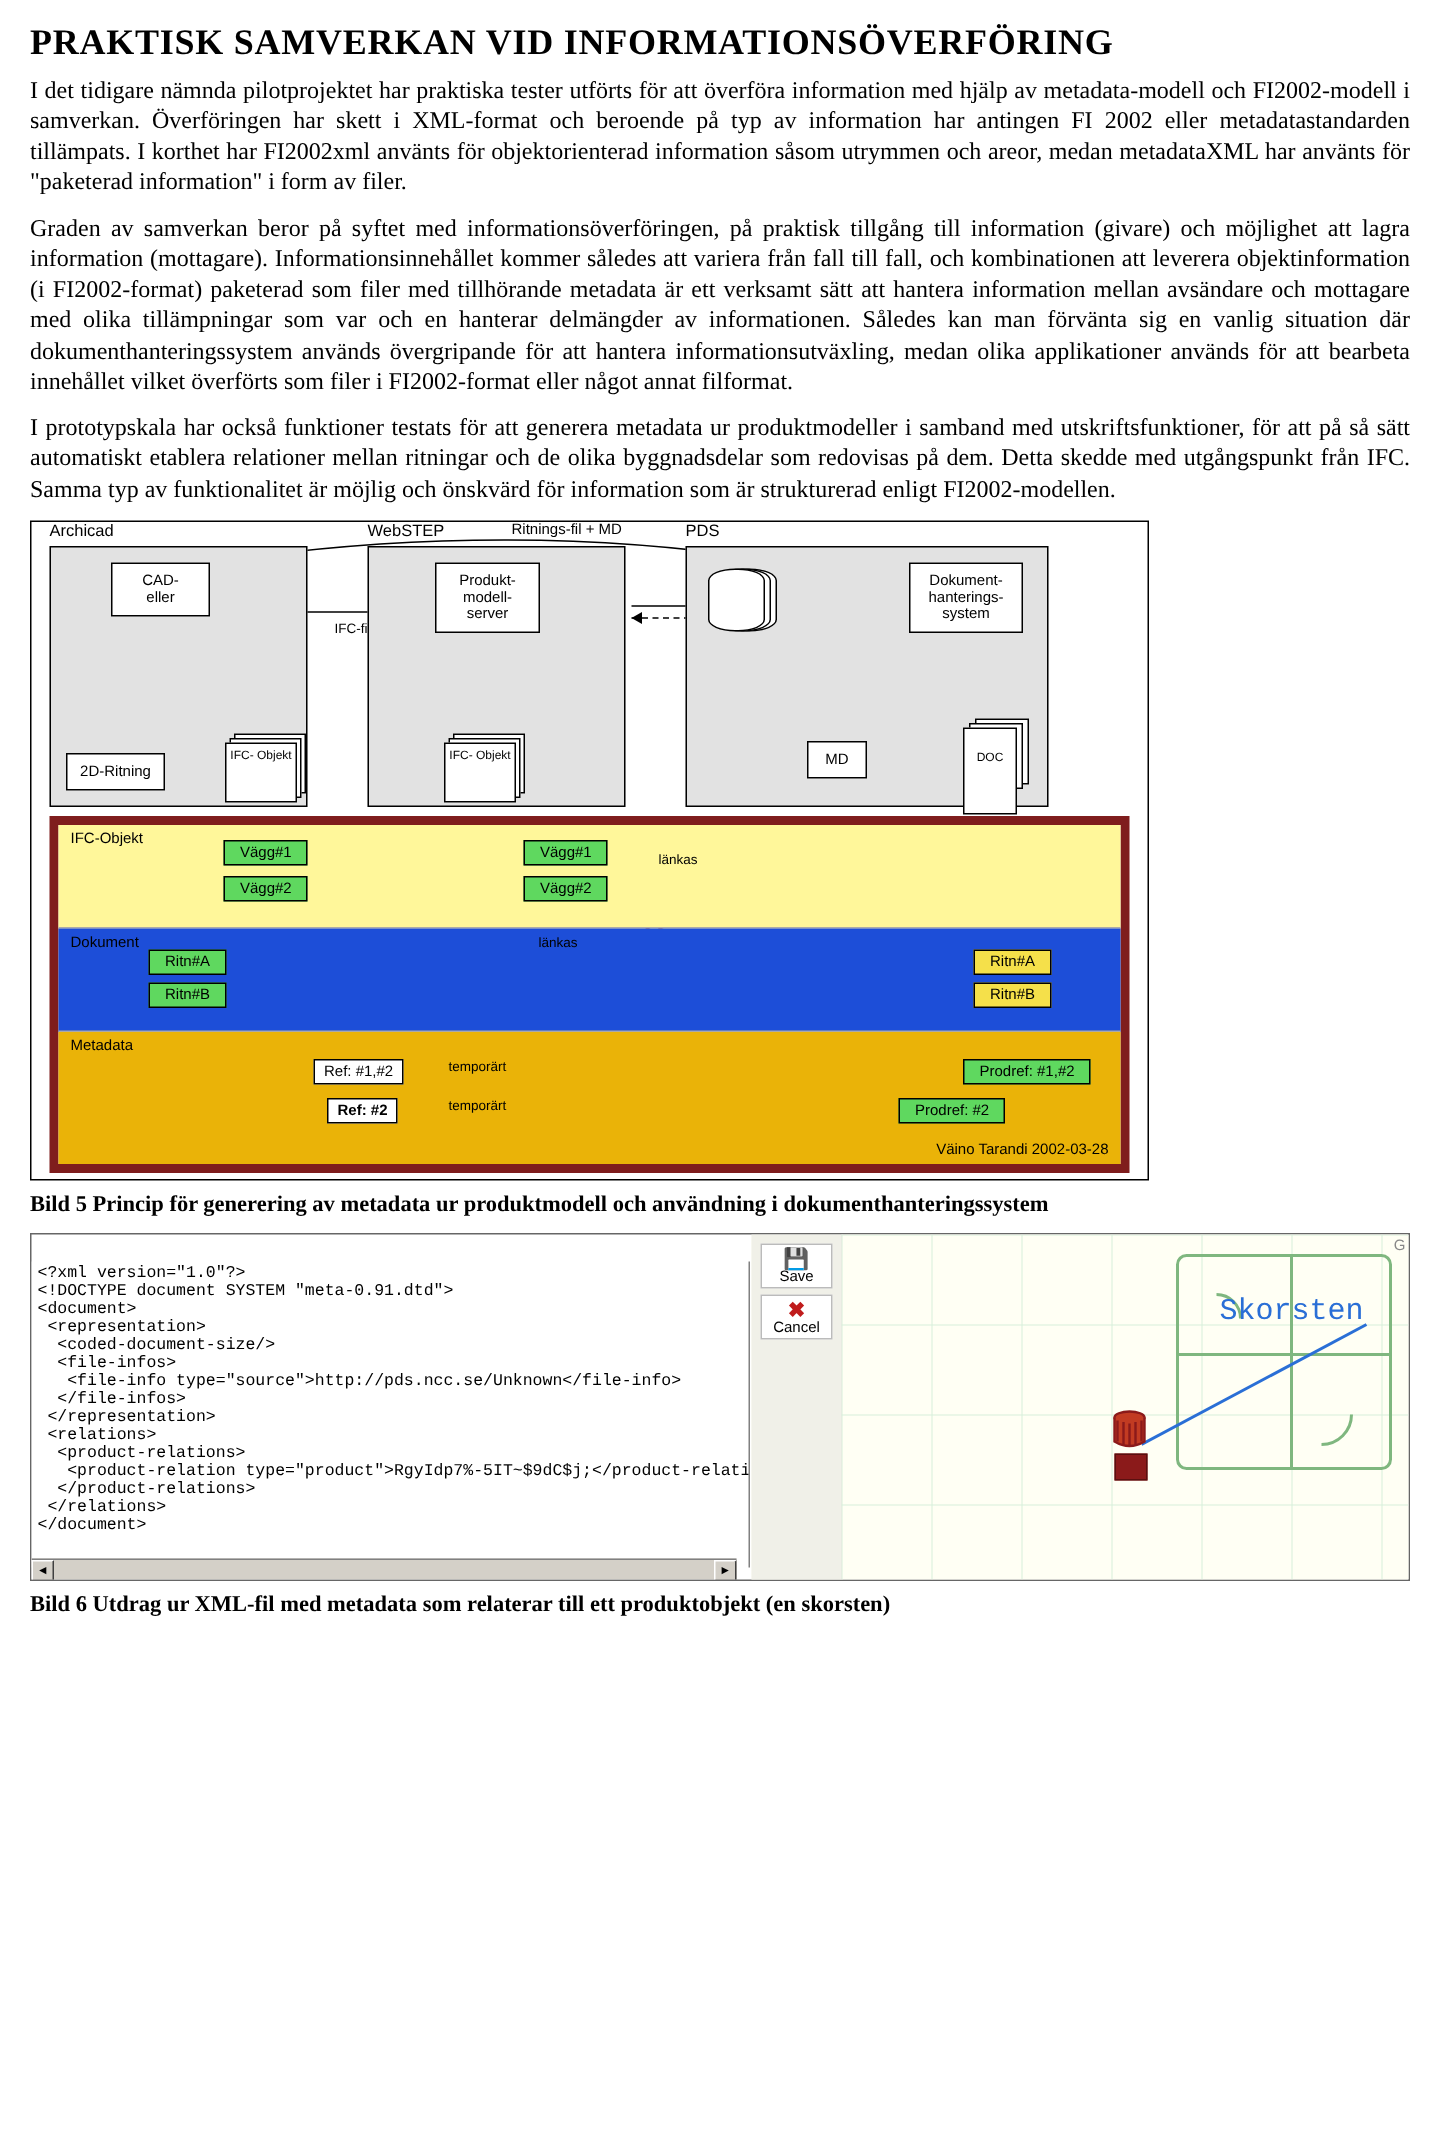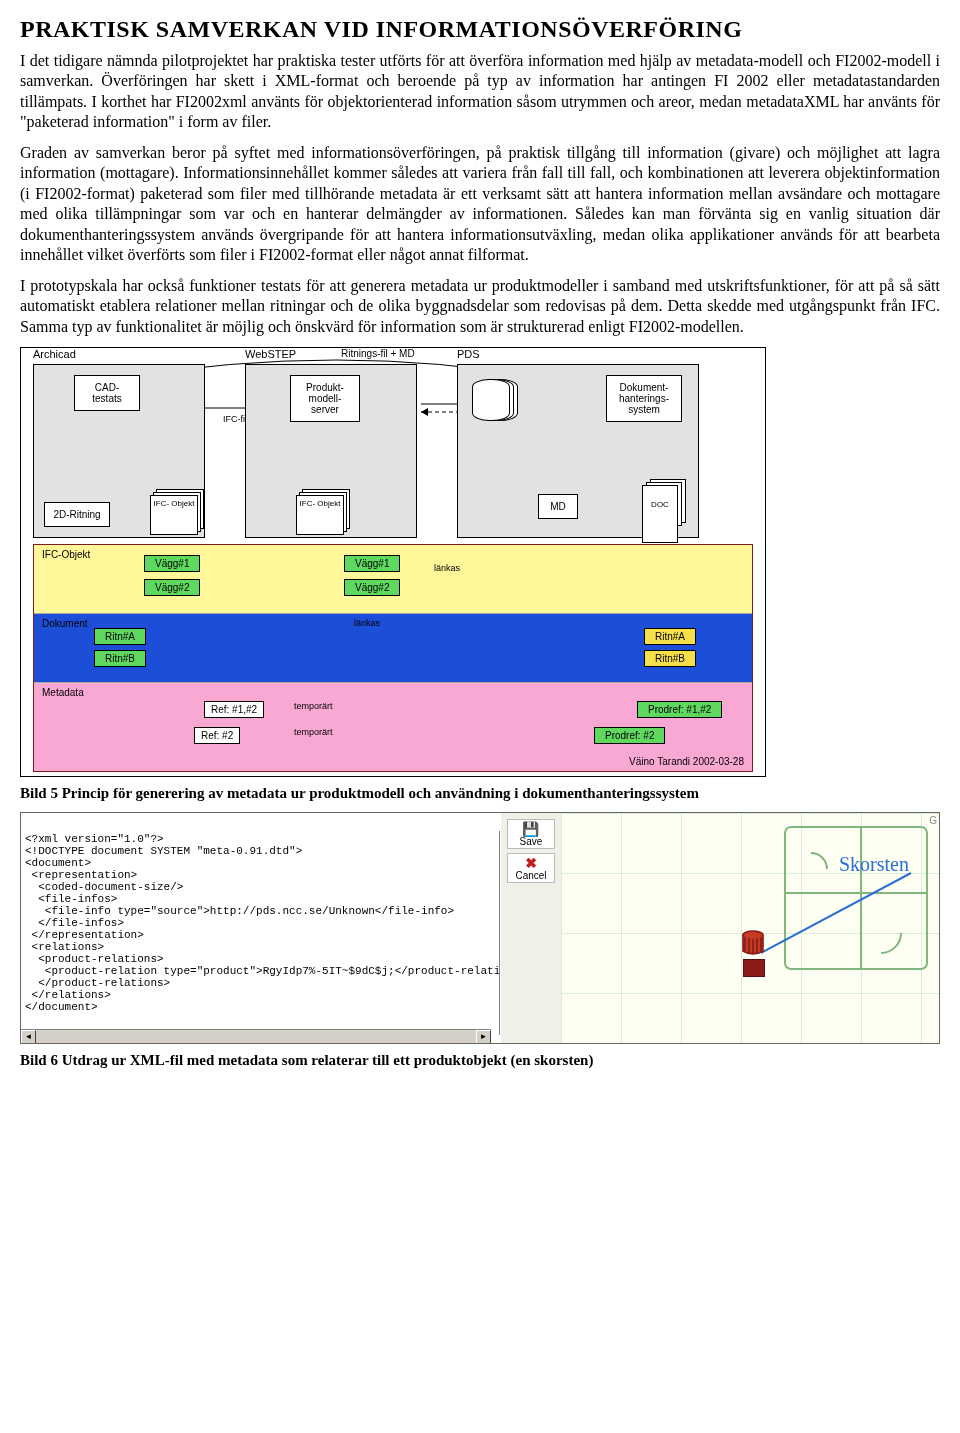--- a/index.html
+++ b/index.html
@@ -117,31 +117,31 @@
   
   .svg-overlay {
     position: absolute;
     top: 0; left: 0;
     pointer-events: none;
   }
 
   
   .lowerband {
     margin-top: 6px;
-    border: 1px solid #7f1d1d;
+    border: 6px solid #7f1d1d;
     font-family: Arial, Helvetica, sans-serif;
     position: relative;
   }
   .band {
     position: relative;
     padding: 6px 8px;
   }
   .band-yellow { background: #fff79a; border-bottom: 1px solid #aaa; height: 56px; }
   .band-purple { background: #1d4ed8; border-bottom: 1px solid #aaa; height: 56px; }
-  .band-yellow2 { background: #f9a8d4; height: 76px; }
+  .band-yellow2 { background: #eab308; height: 76px; }
   .band-label {
     font-size: 10px;
     position: absolute;
     left: 8px;
     top: 4px;
   }
   .gbox {
     position: absolute;
     background: #5fd85f;
     border: 1px solid #000;
@@ -272,21 +272,21 @@
   .grid {
     position:absolute; inset:0;
     background-image:
       linear-gradient(#d7efda 1px, transparent 1px),
       linear-gradient(90deg, #d7efda 1px, transparent 1px);
     background-size: 60px 60px;
   }
   .callout-text {
     position:absolute;
     color:#2a6fd6;
-    font-family: Liberation Serif, serif;
+    font-family: Liberation Mono, monospace;
     font-size: 20px;
     text-align: center;
   }
   .chimney {
     position:absolute;
     left: 180px; top: 120px;
     width: 24px; height: 44px;
   }
   .chimney .base {
     position:absolute;
@@ -332,21 +332,21 @@
     <polygon points="330,124 326,117 334,117" fill="#000"></polygon>
   </svg>
 
   <div class="midlabel" style="left:320px; top:0px; font-size:10px;">Ritnings-fil + MD</div>
 
   <div class="toprow">
     <div class="col">
       <div class="col-label">Archicad</div>
       <div class="greybox w1">
         <div class="whitebox" style="width:56px; position:absolute; top:10px; left:40px; white-space:pre-line;">CAD-
-testats</div>
+eller</div>
         <div class="whitebox" style="width:56px; position:absolute; bottom:10px; left:10px;">2D-Ritning</div>
         <div class="stackbox" style="bottom:10px; right:8px;">
           <div class="layer" style="top:0;left:6px;"></div>
           <div class="layer" style="top:3px;left:3px;"></div>
           <div class="layer" style="top:6px;left:0;">IFC-
 Objekt</div>
         </div>
       </div>
     </div>
 
@@ -430,21 +430,21 @@
       <div class="band-label">Dokument</div>
       <div class="gbox" style="left:60px; top:14px;">Ritn#A</div>
       <div class="gbox" style="left:60px; top:36px;">Ritn#B</div>
       <div class="midlabel" style="left:320px; top:4px;">länkas</div>
       <div class="gbox" style="left:610px; top:14px; background:#f5e04a;">Ritn#A</div>
       <div class="gbox" style="left:610px; top:36px; background:#f5e04a;">Ritn#B</div>
     </div>
     <div class="band band-yellow2">
       <div class="band-label">Metadata</div>
       <div class="wbox" style="left:170px; top:18px;">Ref: #1,#2</div>
-      <div class="wbox" style="left:160px; top:44px;">Ref: #2</div>
+      <div class="wbox" style="left:179px; top:44px;font-weight:bold;">Ref: #2</div>
       <div class="midlabel" style="left:260px; top:18px;">temporärt</div>
       <div class="midlabel" style="left:260px; top:44px;">temporärt</div>
       <div class="gbox" style="left:560px; top:18px;margin-left:43px;">Prodref: #1,#2</div>
       <div class="gbox" style="left:560px; top:44px;">Prodref: #2</div>
       <div class="footer-credit">Väino Tarandi 2002-03-28</div>
     </div>
   </div>
 </div>
 
 <div class="caption">Bild 5 Princip för generering av metadata ur produktmodell och användning i dokumenthanteringssystem</div>

